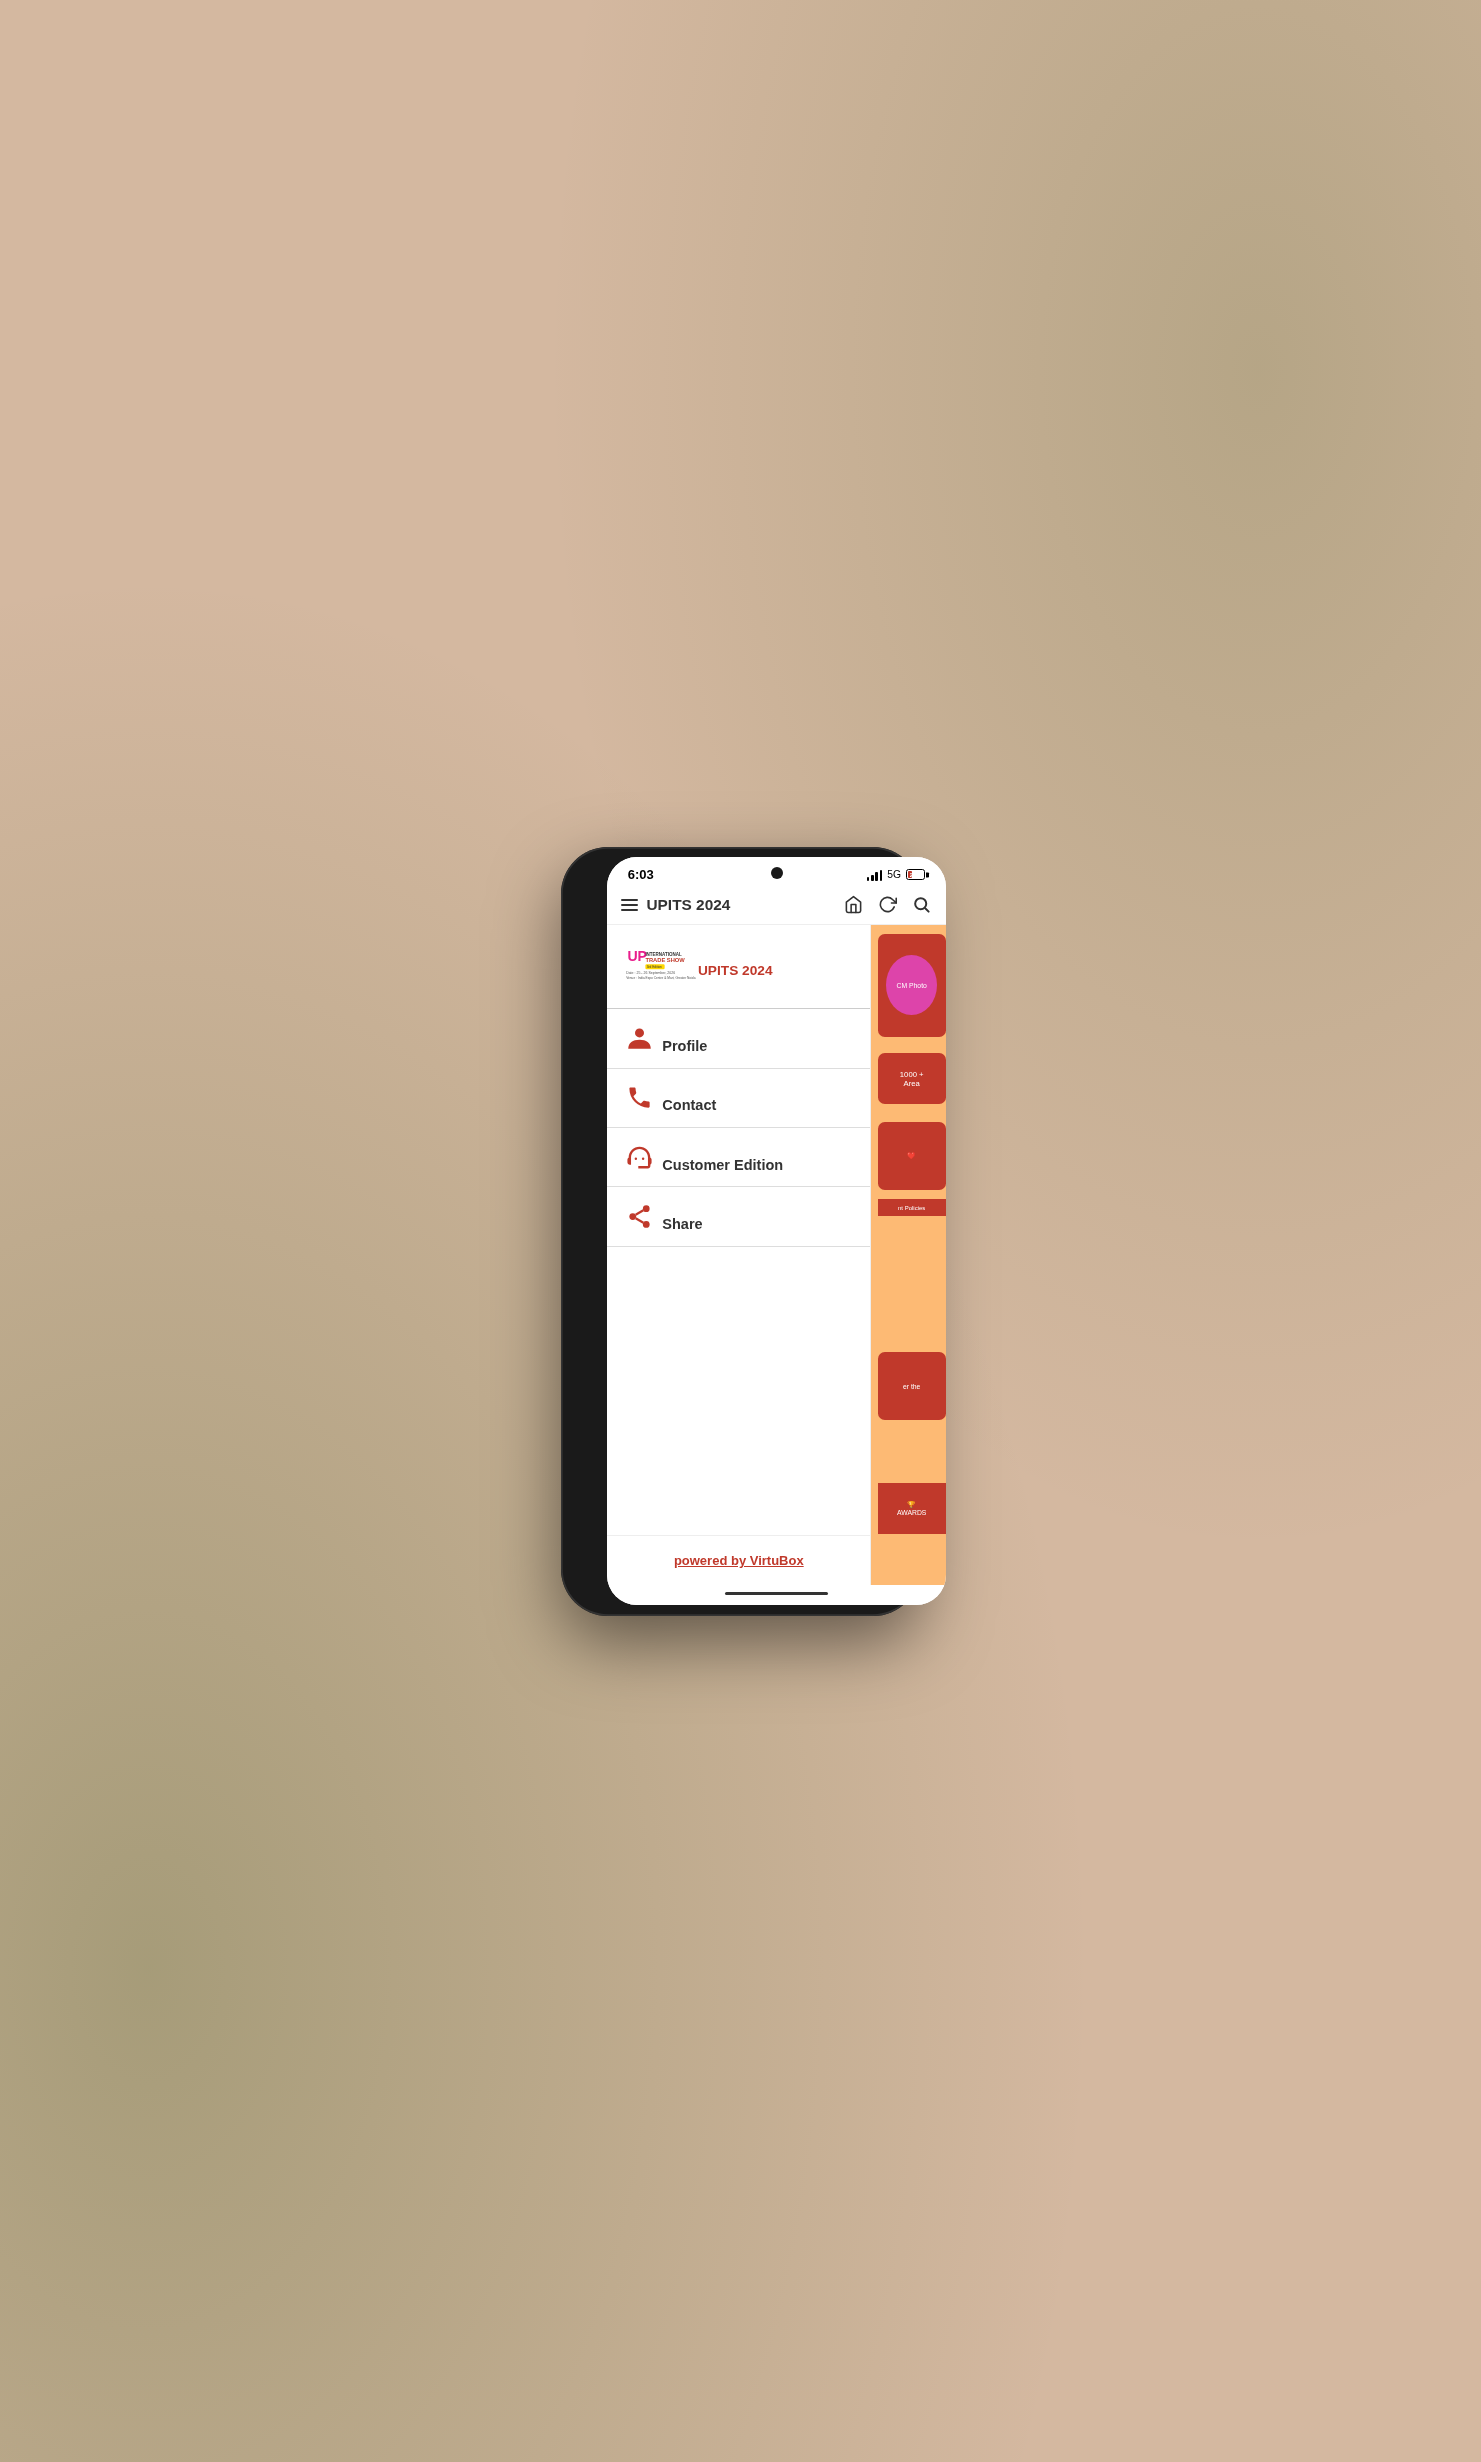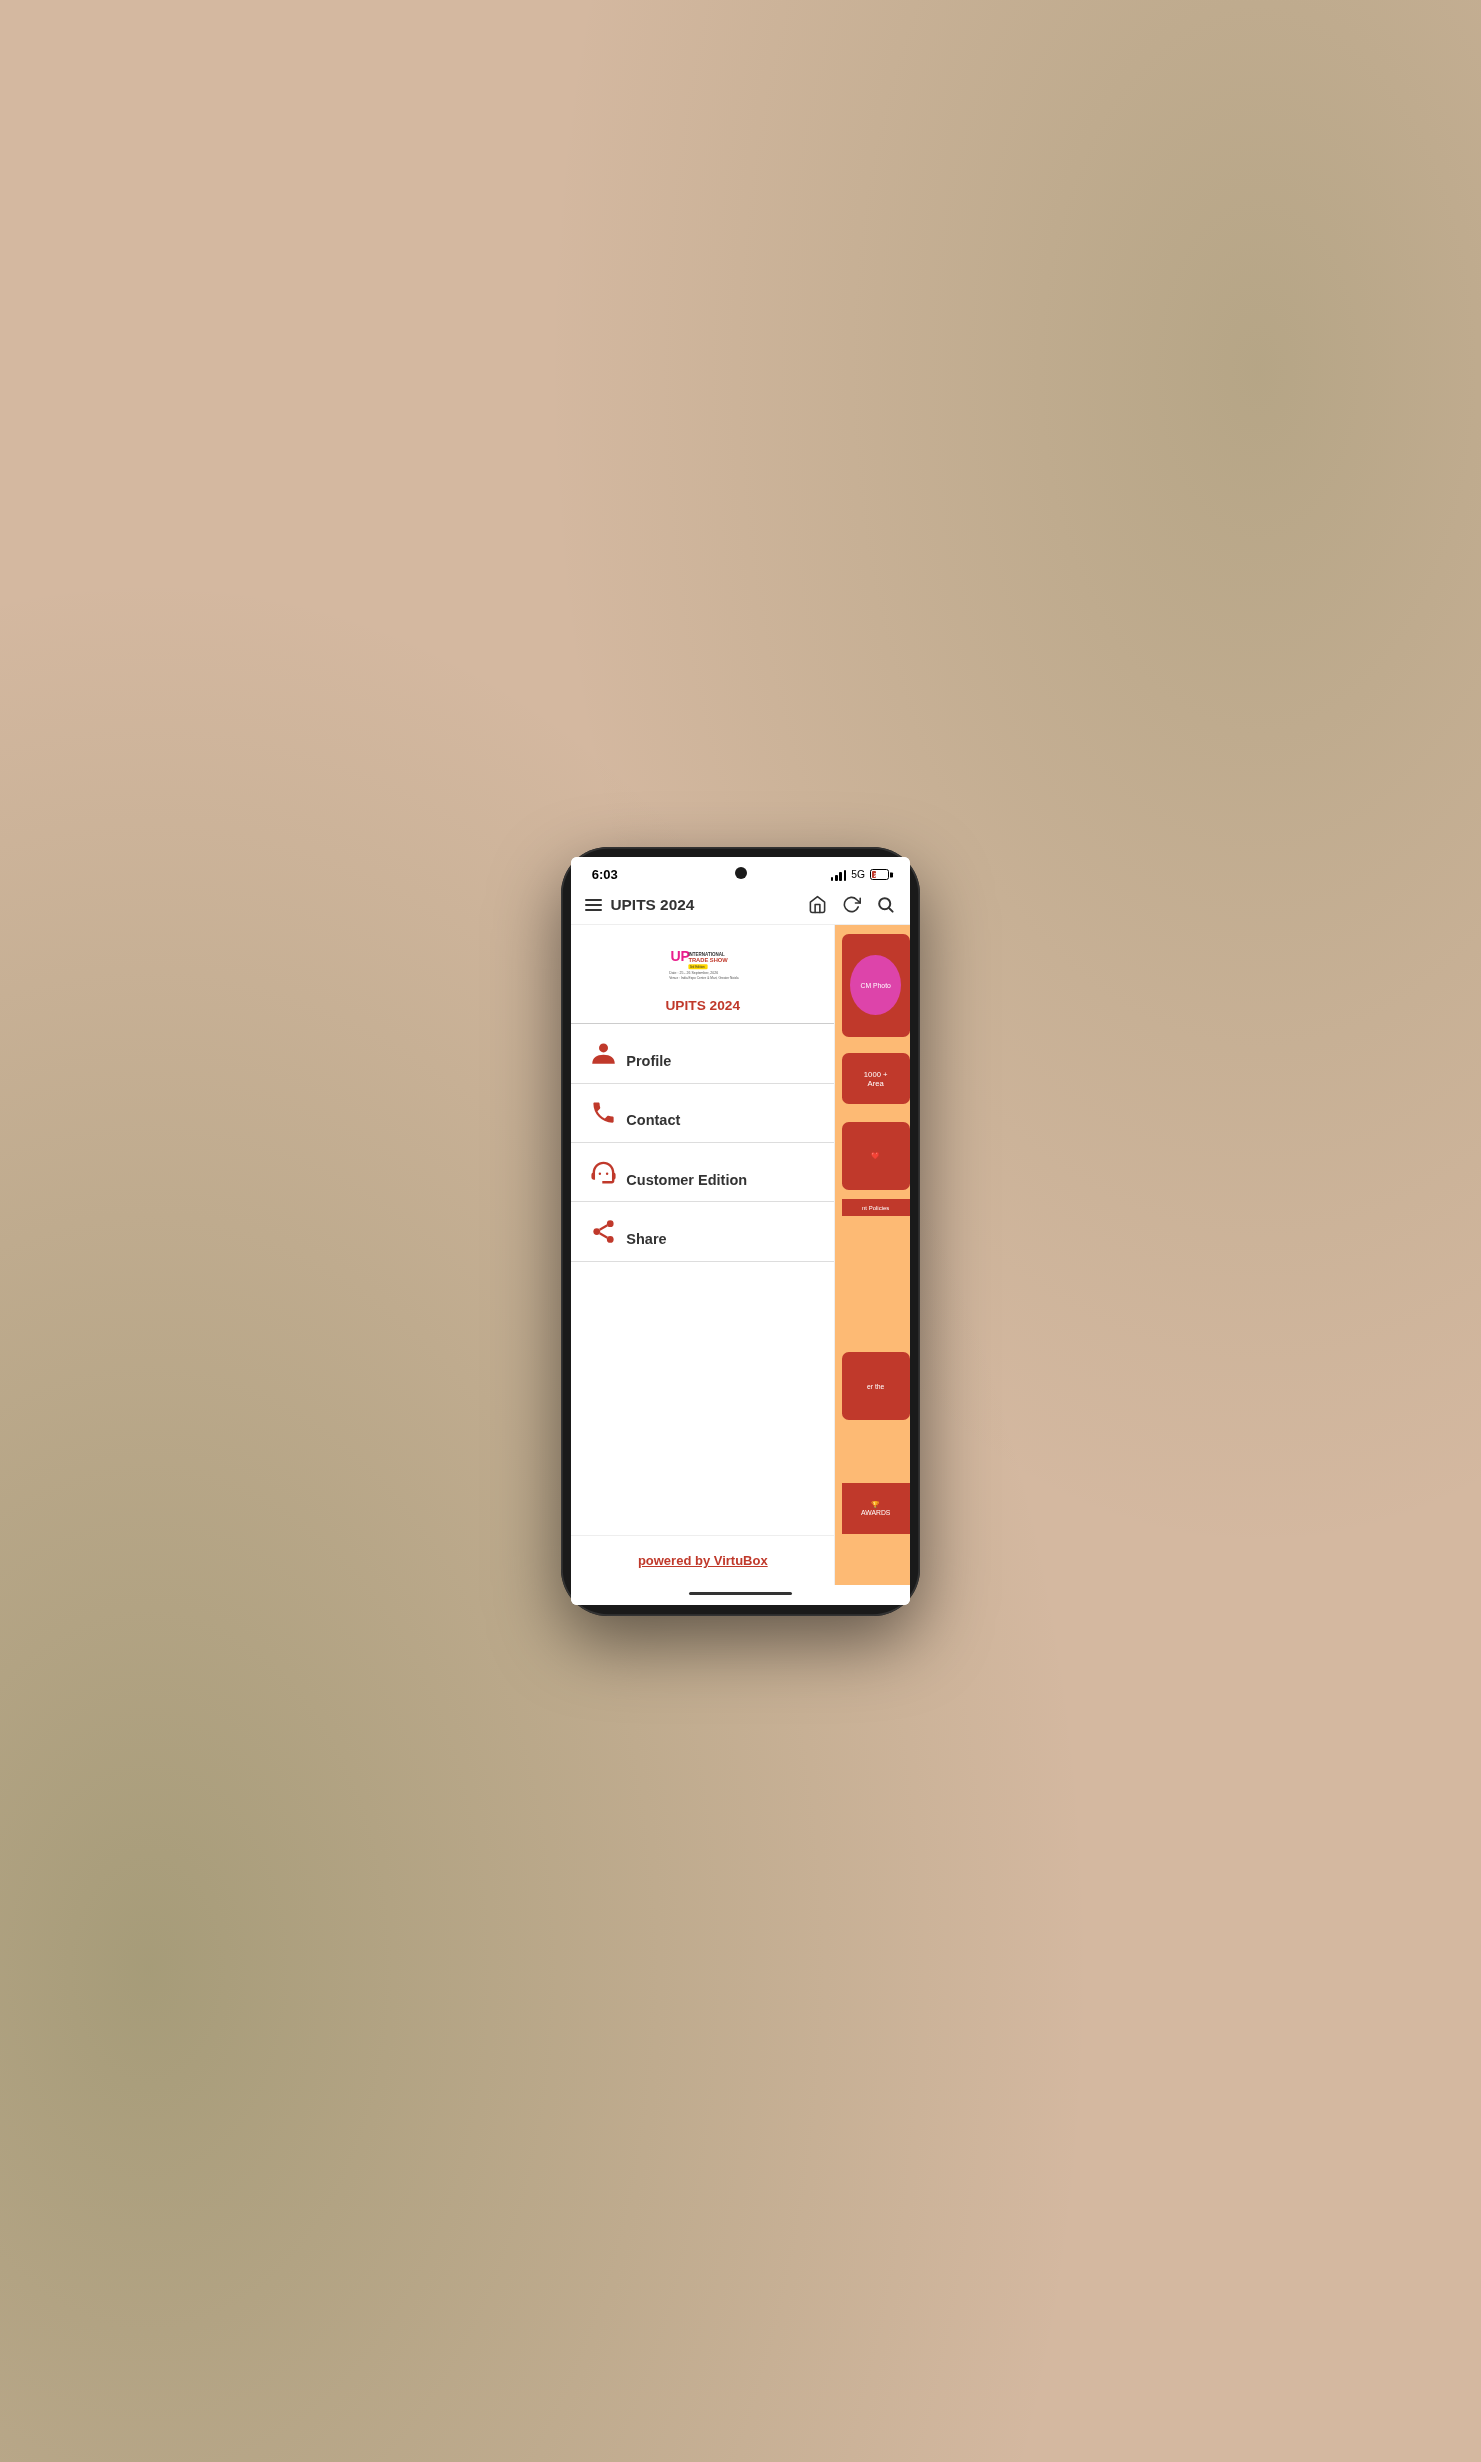--- a/index.html
+++ b/index.html
@@ -24,25 +24,26 @@
       border-radius: 47px;
       padding: 10.3px;
       box-shadow: 0 26px 68px rgba(0,0,0,0.5), inset 0 0 0 1.7px #333;
       position: relative;
     }
 
     .phone-screen {
       width: 100%;
       height: 100%;
       background: #fff;
-      border-radius: 6px;
+      border-radius: 30px;
       overflow: hidden;
       position: relative;
       display: flex;
       flex-direction: column;
+      margin-left: 36px;
     }
 
     
     .status-bar {
       background: #fff;
       display: flex;
       justify-content: space-between;
       align-items: center;
       padding: 10.3px 20.5px 3.4px 20.5px;
       flex-shrink: 0;
@@ -192,21 +193,21 @@
       background: #fff;
       display: flex;
       flex-direction: column;
       overflow-y: auto;
       z-index: 10;
       border-right: 0.9px solid #eee;
     }
 
     .drawer-header {
       display: flex;
-      flex-direction: column;
+      flex-direction: row;
       align-items: center;
       padding: 17px 13.7px 10.3px;
       border-bottom: 0.9px solid #ccc;
     }
 
     .drawer-logo {
       width: 77px;
       height: 47px;
       margin-bottom: 8.5px;
       display: flex;

